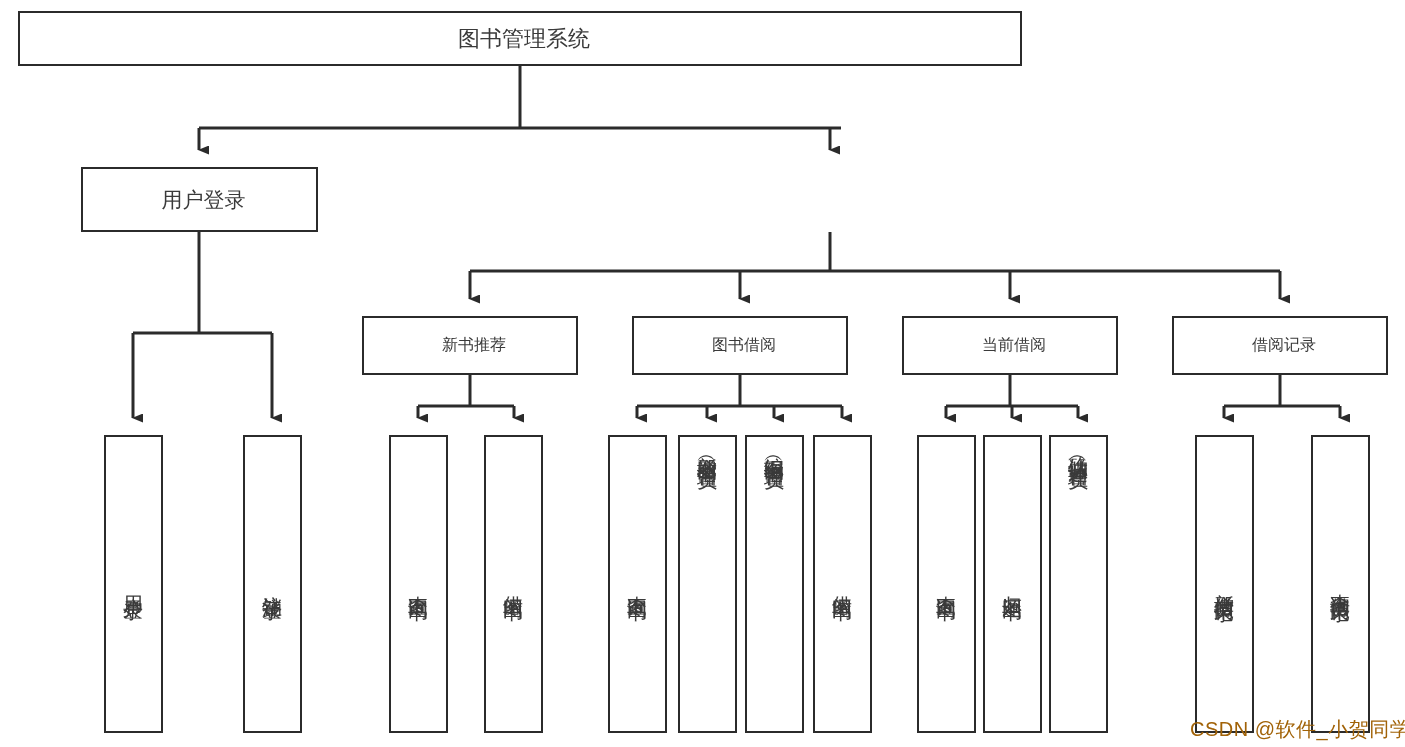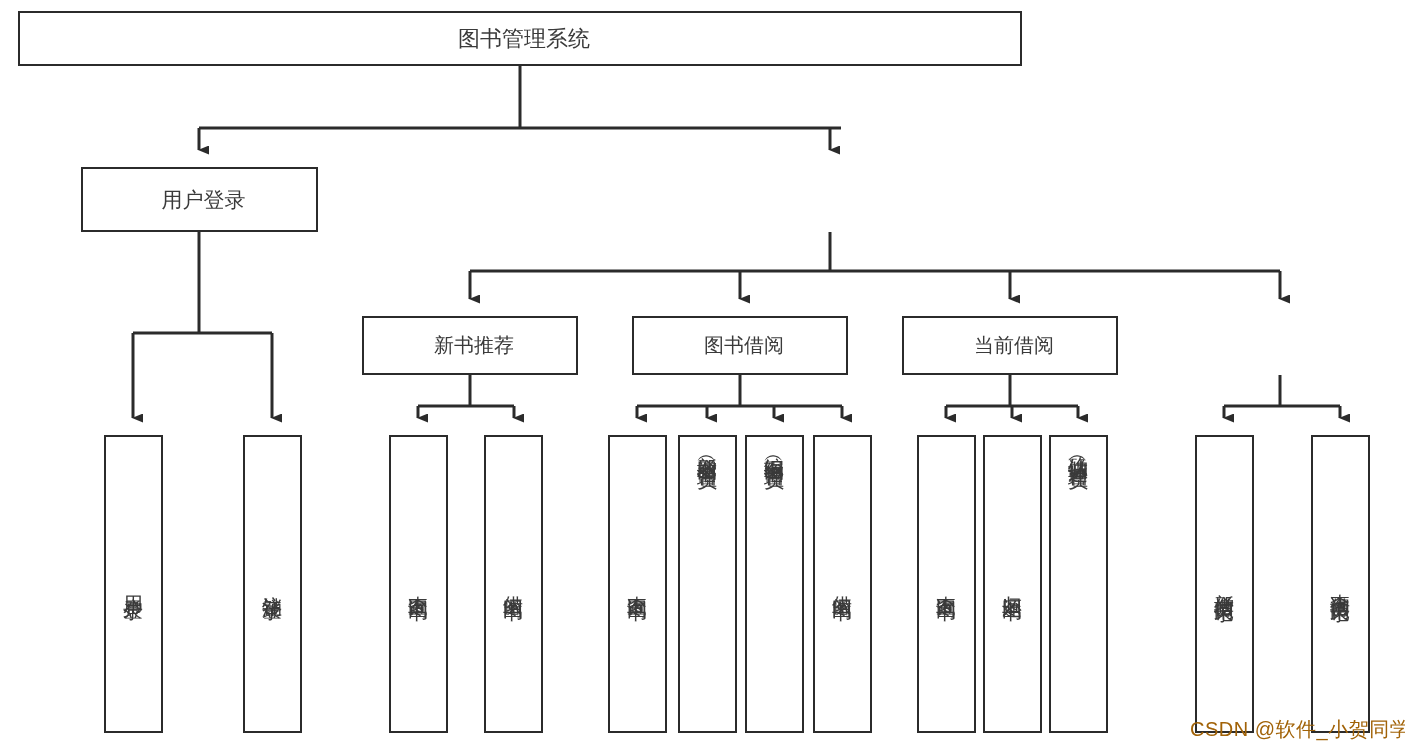--- a/index.html
+++ b/index.html
@@ -28,21 +28,21 @@
     color: #3a3a3a;
     padding-left: 8px;
   }
   .node.level0 {
     font-size: 22px;
   }
   .node.level1 {
     font-size: 21px;
   }
   .node.level2 {
-    font-size: 20px;
+    font-size: 16px;
   }
   .leaf {
     position: absolute;
     box-sizing: border-box;
     border: 2px solid #2b2b2b;
     background: #ffffff;
     display: flex;
     align-items: center;
     justify-content: center;
     color: #3a3a3a;
@@ -153,20 +153,23 @@
 
   <div class="node level2" style="left:362px; top:316px; width:216px; height:59px;">
     <span>新书推荐</span>
   </div>
   <div class="node level2" style="left:902px; top:316px; width:216px; height:59px;">
     <span>当前借阅</span>
   </div>
   <div class="node level2" style="left:632px; top:316px; width:216px; height:59px;">
     <span>图书借阅</span>
   </div>
+  <div class="node level2" style="left:1172px; top:316px; width:216px; height:59px;">
+    <span>借阅记录</span>
+  </div>
 
   <div class="leaf" style="left:104px; top:435px; width:59px; height:298px;">
     <span class="vtext">用户登录</span>
   </div>
   <div class="leaf" style="left:243px; top:435px; width:59px; height:298px;">
     <span class="vtext">注销登录</span>
   </div>
 
   <div class="leaf" style="left:389px; top:435px; width:59px; height:298px;">
     <span class="vtext">查询图书</span>

